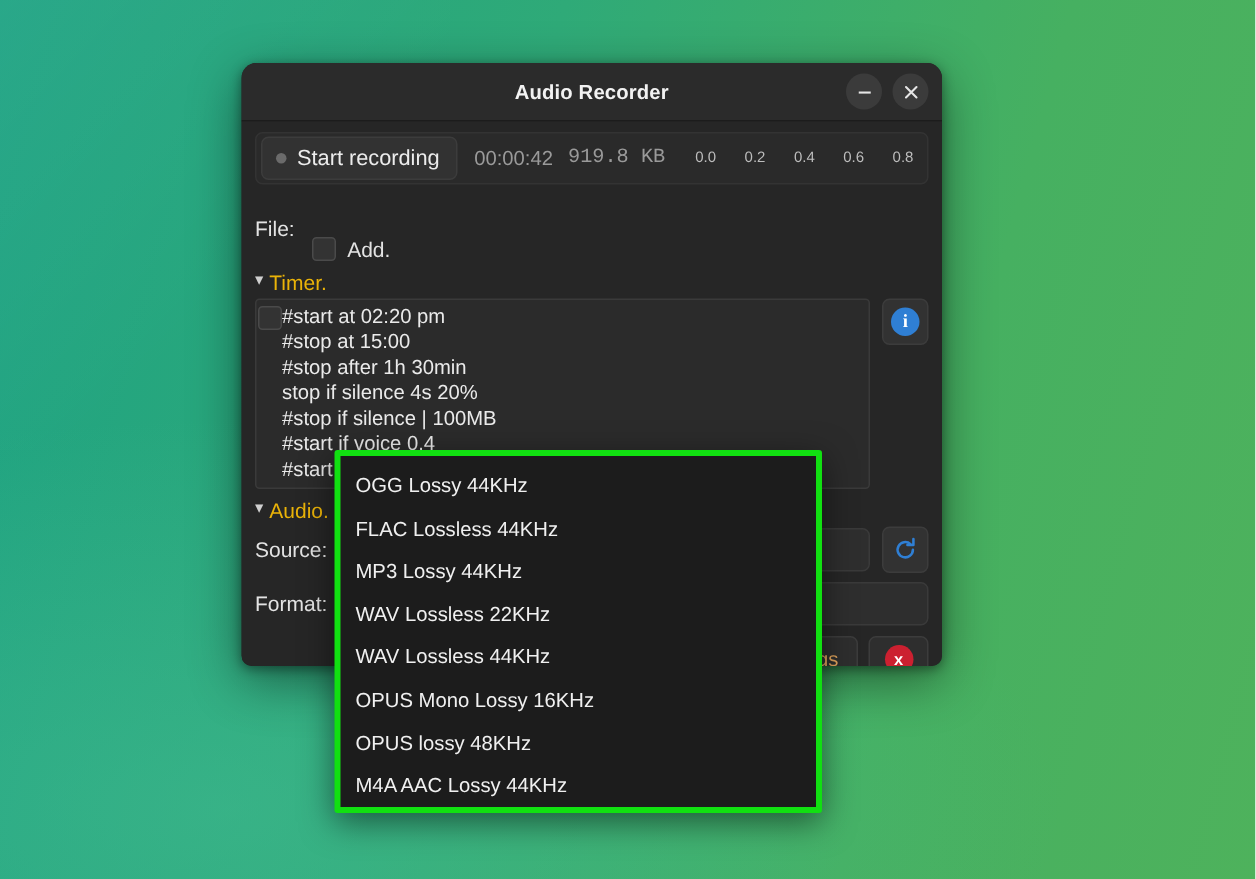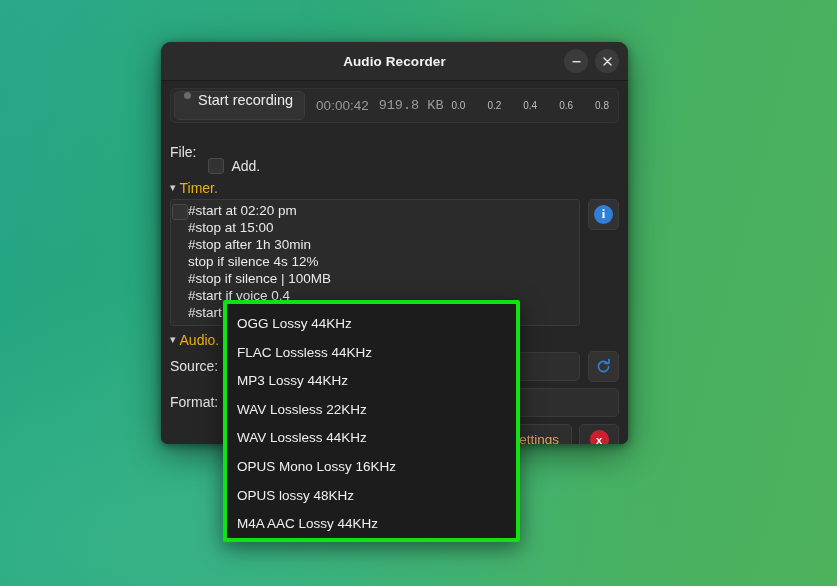--- a/index.html
+++ b/index.html
@@ -95,20 +95,21 @@
     align-items: center;
     background: #2a2a2a;
     border: 1px solid #333;
     border-radius: 5px;
     height: 35px;
     padding: 0 3px;
     flex: 0 0 auto;
   }
   .rec-btn {
     display: flex;
+    align-items: center;
     gap: 7px;
     background: #323232;
     border: 1px solid #3c3c3c;
     border-radius: 5px;
     height: 29px;
     padding: 0 11px 0 9px;
     cursor: pointer;
   }
   .rec-dot {
     width: 7px; height: 7px;
@@ -125,21 +126,21 @@
     color: #9a9a9a;
     font-size: 13.5px;
     white-space: nowrap;
   }
   .rec-time { margin-left: 11px; }
   .rec-size { margin-left: 10px; font-family: Liberation Mono, monospace; }
   .meter-ticks {
     display: flex;
     align-items: center;
     flex: 1 1 auto;
-    margin-left: 8px;
+    margin-left: 20px;
     padding-right: 6px;
     justify-content: space-between;
   }
   .meter-tick {
     color: #bdbdbd;
     font-size: 10px;
   }
 
   
   .file-row {
@@ -349,21 +350,21 @@
     align-items: center;
     justify-content: center;
   }
   .bottom-right { display: flex; align-items: center; }
 
   
   #dropdown {
     position: absolute;
     left: 223px;
     top: 300px;
-    width: 297px;
+    width: 325px;
     height: 242px;
     background: #1c1c1c;
     border: 4px solid #11e011;
     border-radius: 2px;
     padding: 6px 0;
     z-index: 50;
     box-shadow: 0 6px 22px rgba(0,0,0,0.5);
     overflow: hidden;
   }
   .dd-item {
@@ -430,21 +431,21 @@
       <span class="chev">▾</span>
       <span class="expander-label">Timer.</span>
     </div>
 
     <div class="timer-row">
       <div class="timer-list">
         <div class="cbox timer-cbox"></div>
         <div class="timer-item">#start at 02:20 pm</div>
         <div class="timer-item">#stop at 15:00</div>
         <div class="timer-item">#stop after 1h 30min</div>
-        <div class="timer-item">stop if silence 4s 12%</div>
+        <div class="timer-item">stop if silence 4s 20%</div>
         <div class="timer-item">#stop if silence | 100MB</div>
         <div class="timer-item">#start if voice 0.4</div>
         <div class="timer-item">#start if voice 30%</div>
       </div>
       <div class="info-btn">
         <span class="info-circle">i</span>
       </div>
     </div>
 
     <div class="expander">

